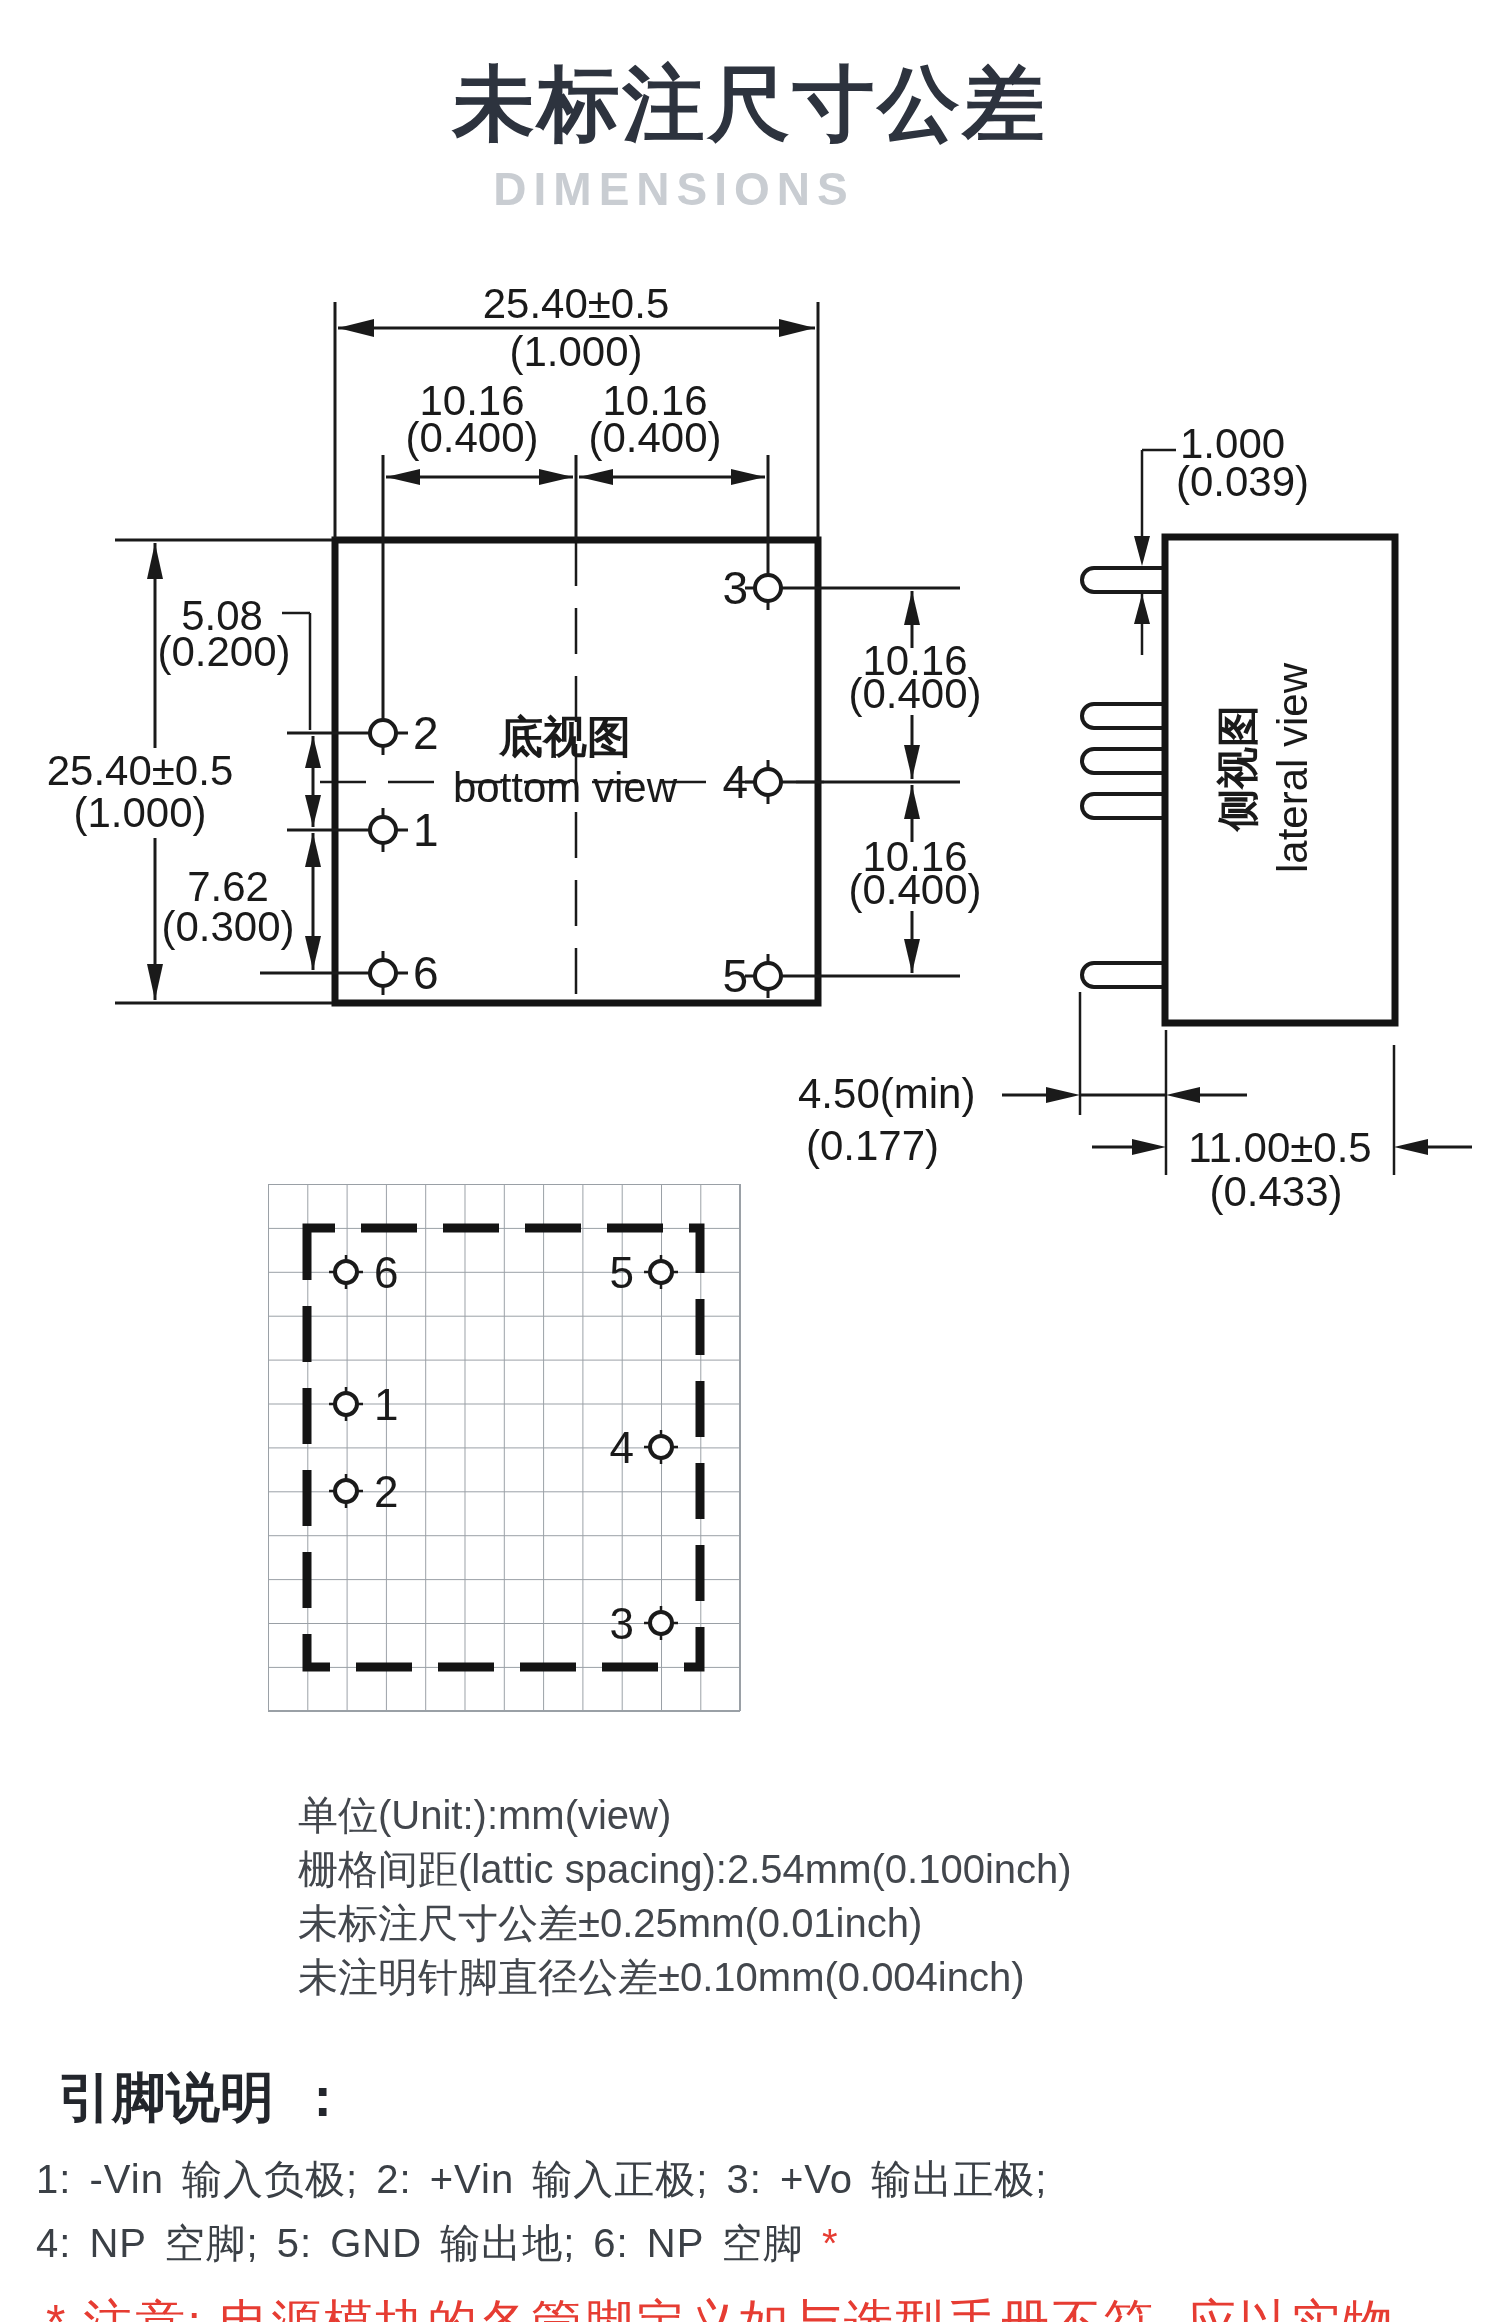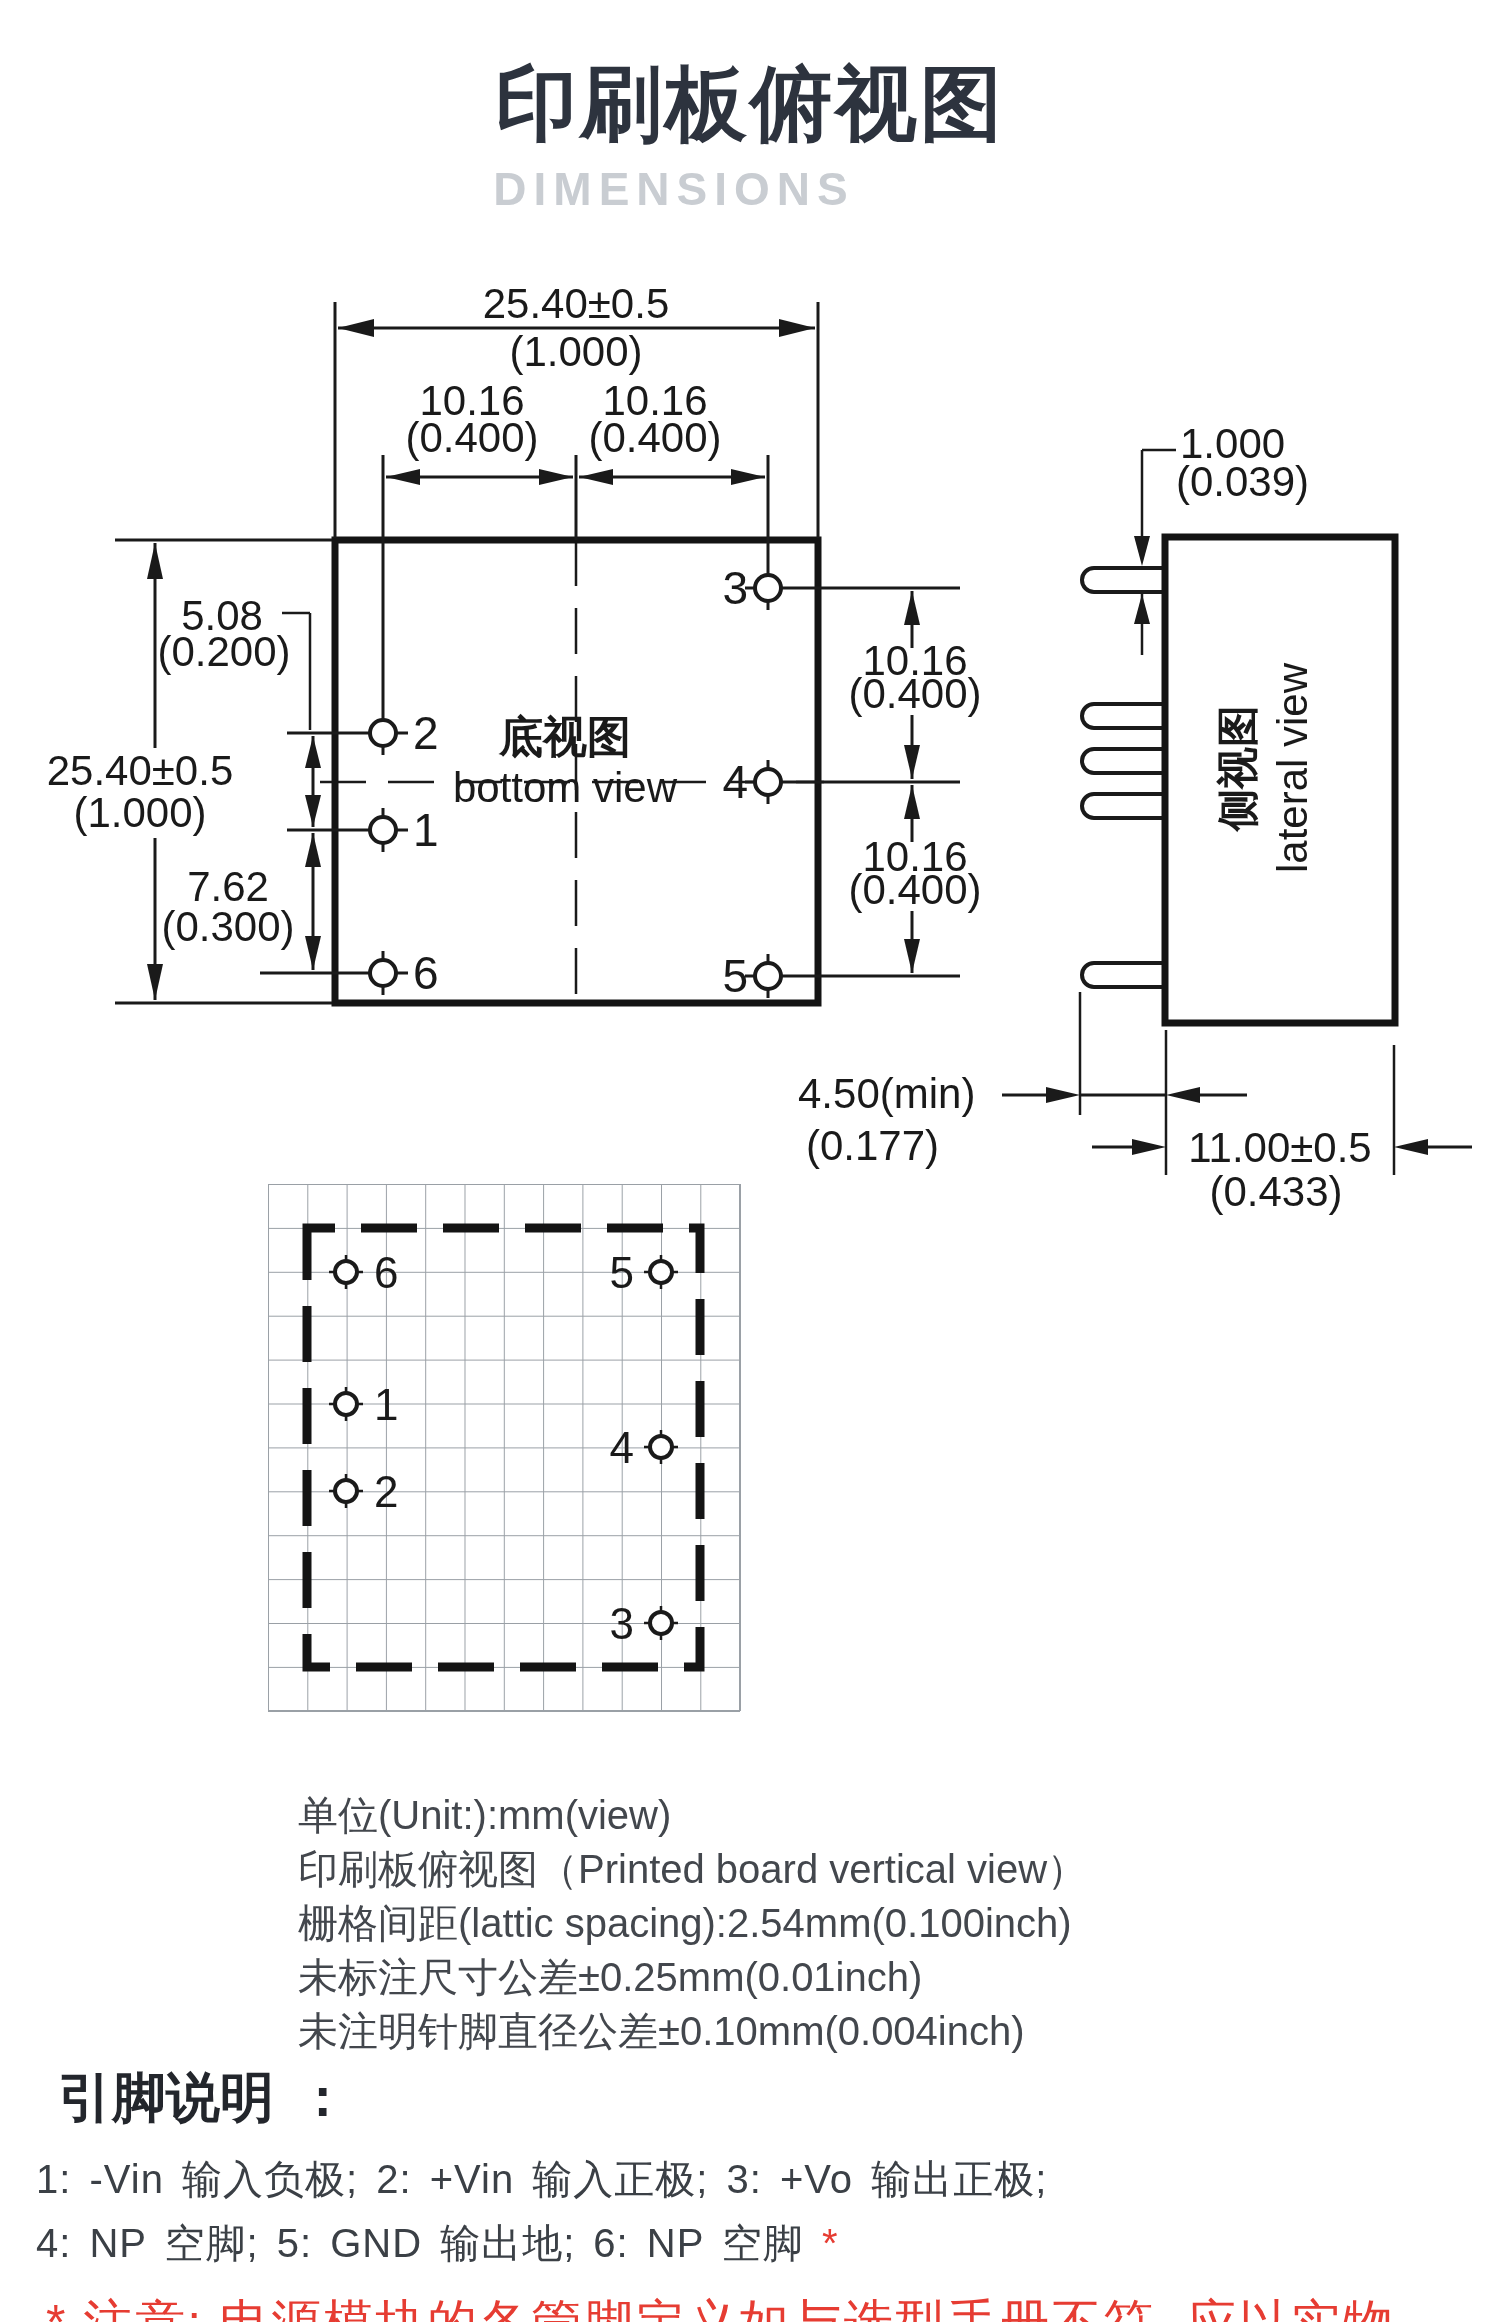--- a/index.html
+++ b/index.html
@@ -24,21 +24,21 @@
   .pin-line2{top:2216px;text-align:center;}
   .red{color:#e63c32;}
   .warning{position:absolute;left:46px;top:2290px;font-size:50px;color:#e63c32;
            letter-spacing:2px;white-space:nowrap;font-weight:400;}
 </style>
 </head>
 <body>
 
 <div class="page">
 
-  <div class="title">印刷板俯视图</div>
+  <div class="title">未标注尺寸公差</div>
   <div class="subtitle">DIMENSIONS</div>
 
   <svg style="position:absolute;left:0;top:0;" width="1500" height="1780" viewBox="0 0 1500 1780">
 
     <defs>
       <pattern id="grid" patternUnits="userSpaceOnUse" x="268" y="1184" width="39.3" height="43.9">
         <line x1="0" y1="0" x2="0" y2="43.9" stroke="#9aa0a6" stroke-width="2"></line>
         <line x1="0" y1="0" x2="39.3" y2="0" stroke="#9aa0a6" stroke-width="2"></line>
       </pattern>
     </defs>
@@ -207,21 +207,20 @@
       <text font-size="44" x="374" y="1420">1</text>
       <text font-size="44" x="374" y="1507">2</text>
       <text font-size="44" x="634" y="1288" text-anchor="end">5</text>
       <text font-size="44" x="634" y="1463" text-anchor="end">4</text>
       <text font-size="44" x="634" y="1639" text-anchor="end">3</text>
     </g>
   </svg>
 
   <div class="notes">
     <div>单位(Unit:):mm(view)</div>
-    <div>印刷板俯视图（Printed board vertical view）</div>
     <div>栅格间距(lattic spacing):2.54mm(0.100inch)</div>
     <div>未标注尺寸公差±0.25mm(0.01inch)</div>
     <div>未注明针脚直径公差±0.10mm(0.004inch)</div>
   </div>
 
   <div class="pin-heading">引脚说明 :</div>
   <div class="pin-line pin-line1">1: -Vin  输入负极; 2: +Vin 输入正极; 3: +Vo  输出正极;</div>
   <div class="pin-line pin-line2"><span>4: NP 空脚; 5: GND  输出地; 6: NP 空脚</span> <span class="red">*</span></div>
   <div class="warning">* 注意: 电源模块的各管脚定义如与选型手册不符, 应以实物</div>
 

